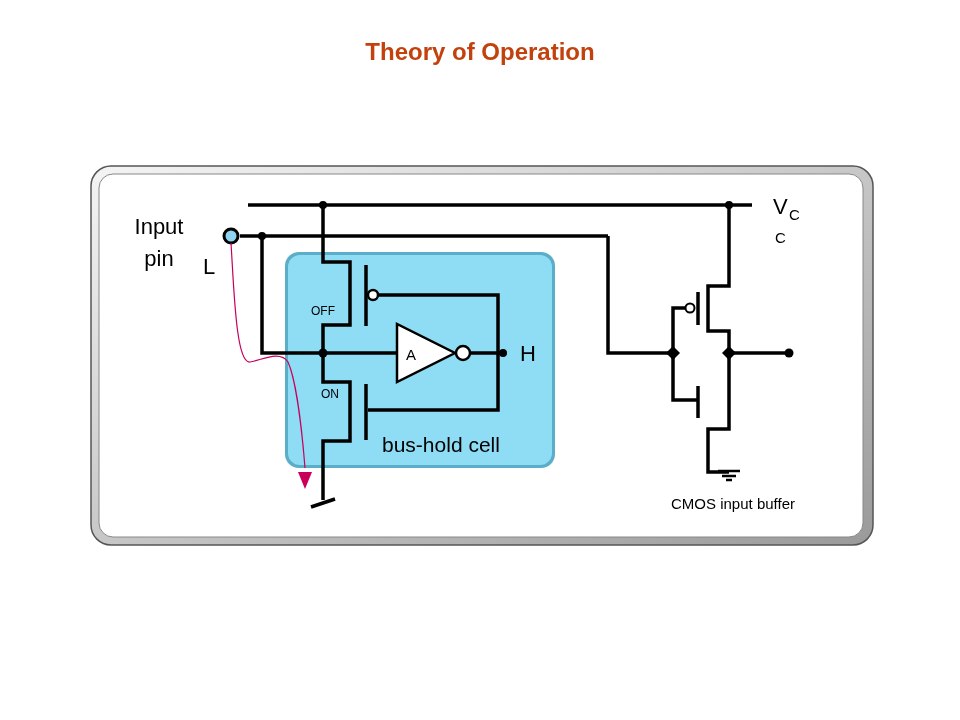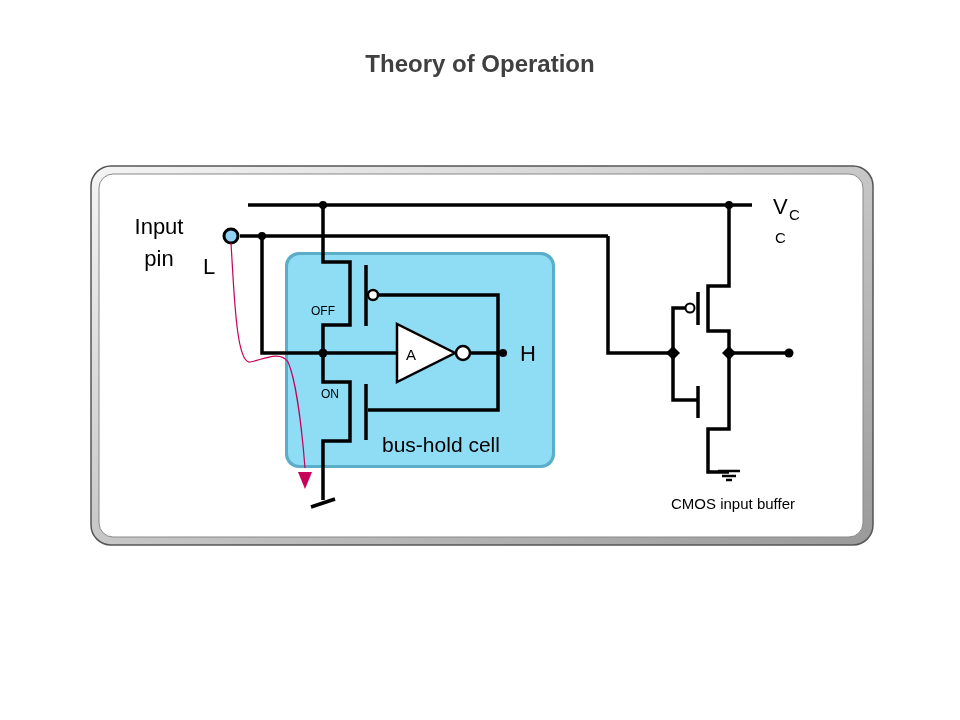--- a/index.html
+++ b/index.html
@@ -1,17 +1,17 @@
 <!DOCTYPE html>
 <html><head>
 <meta charset="utf-8">
 <style>
   html,body{margin:0;padding:0;background:#ffffff;}
   body{width:960px;height:720px;position:relative;overflow:hidden;font-family:"Liberation Sans",sans-serif;}
-  .title{position:absolute;left:0;top:50px;width:960px;text-align:center;font-weight:bold;font-size:24px;color:#404040;}
+  .title{position:absolute;left:0;top:38px;width:960px;text-align:center;font-weight:bold;font-size:24px;color:#c2410c;}
   svg{position:absolute;left:0;top:0;}
   .lbl{font-family:"Liberation Sans",sans-serif;fill:#000;}
 </style>
 </head>
 <body>
 
 <div class="title">Theory of Operation</div>
 
 <svg width="960" height="720" viewBox="0 0 960 720">
   <defs>

